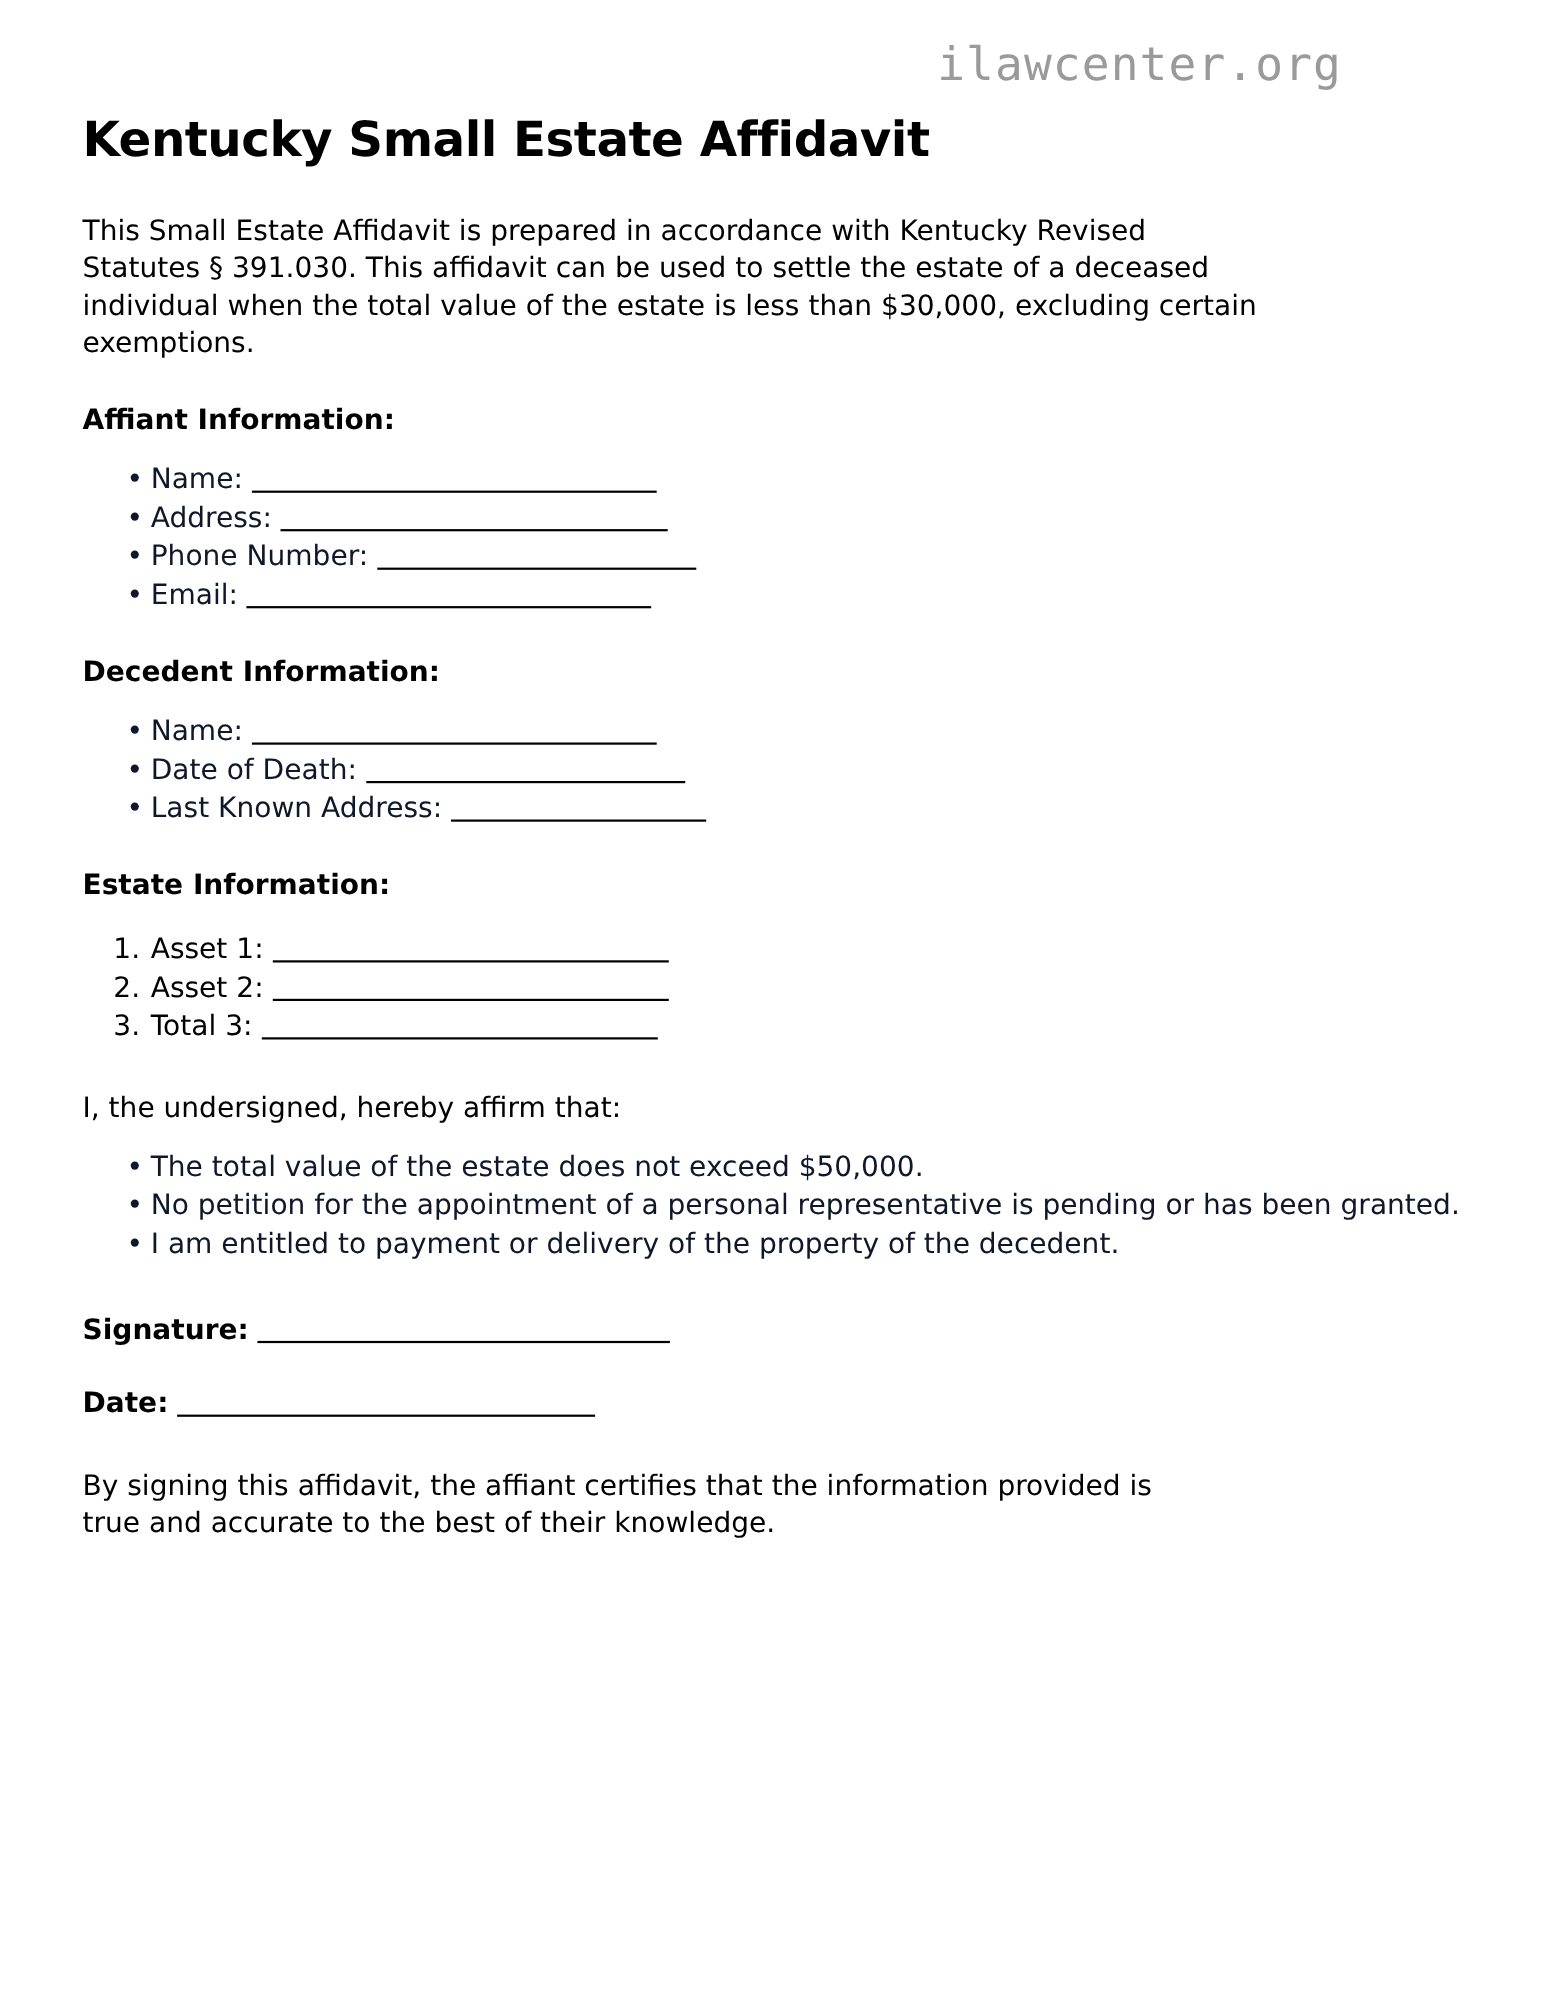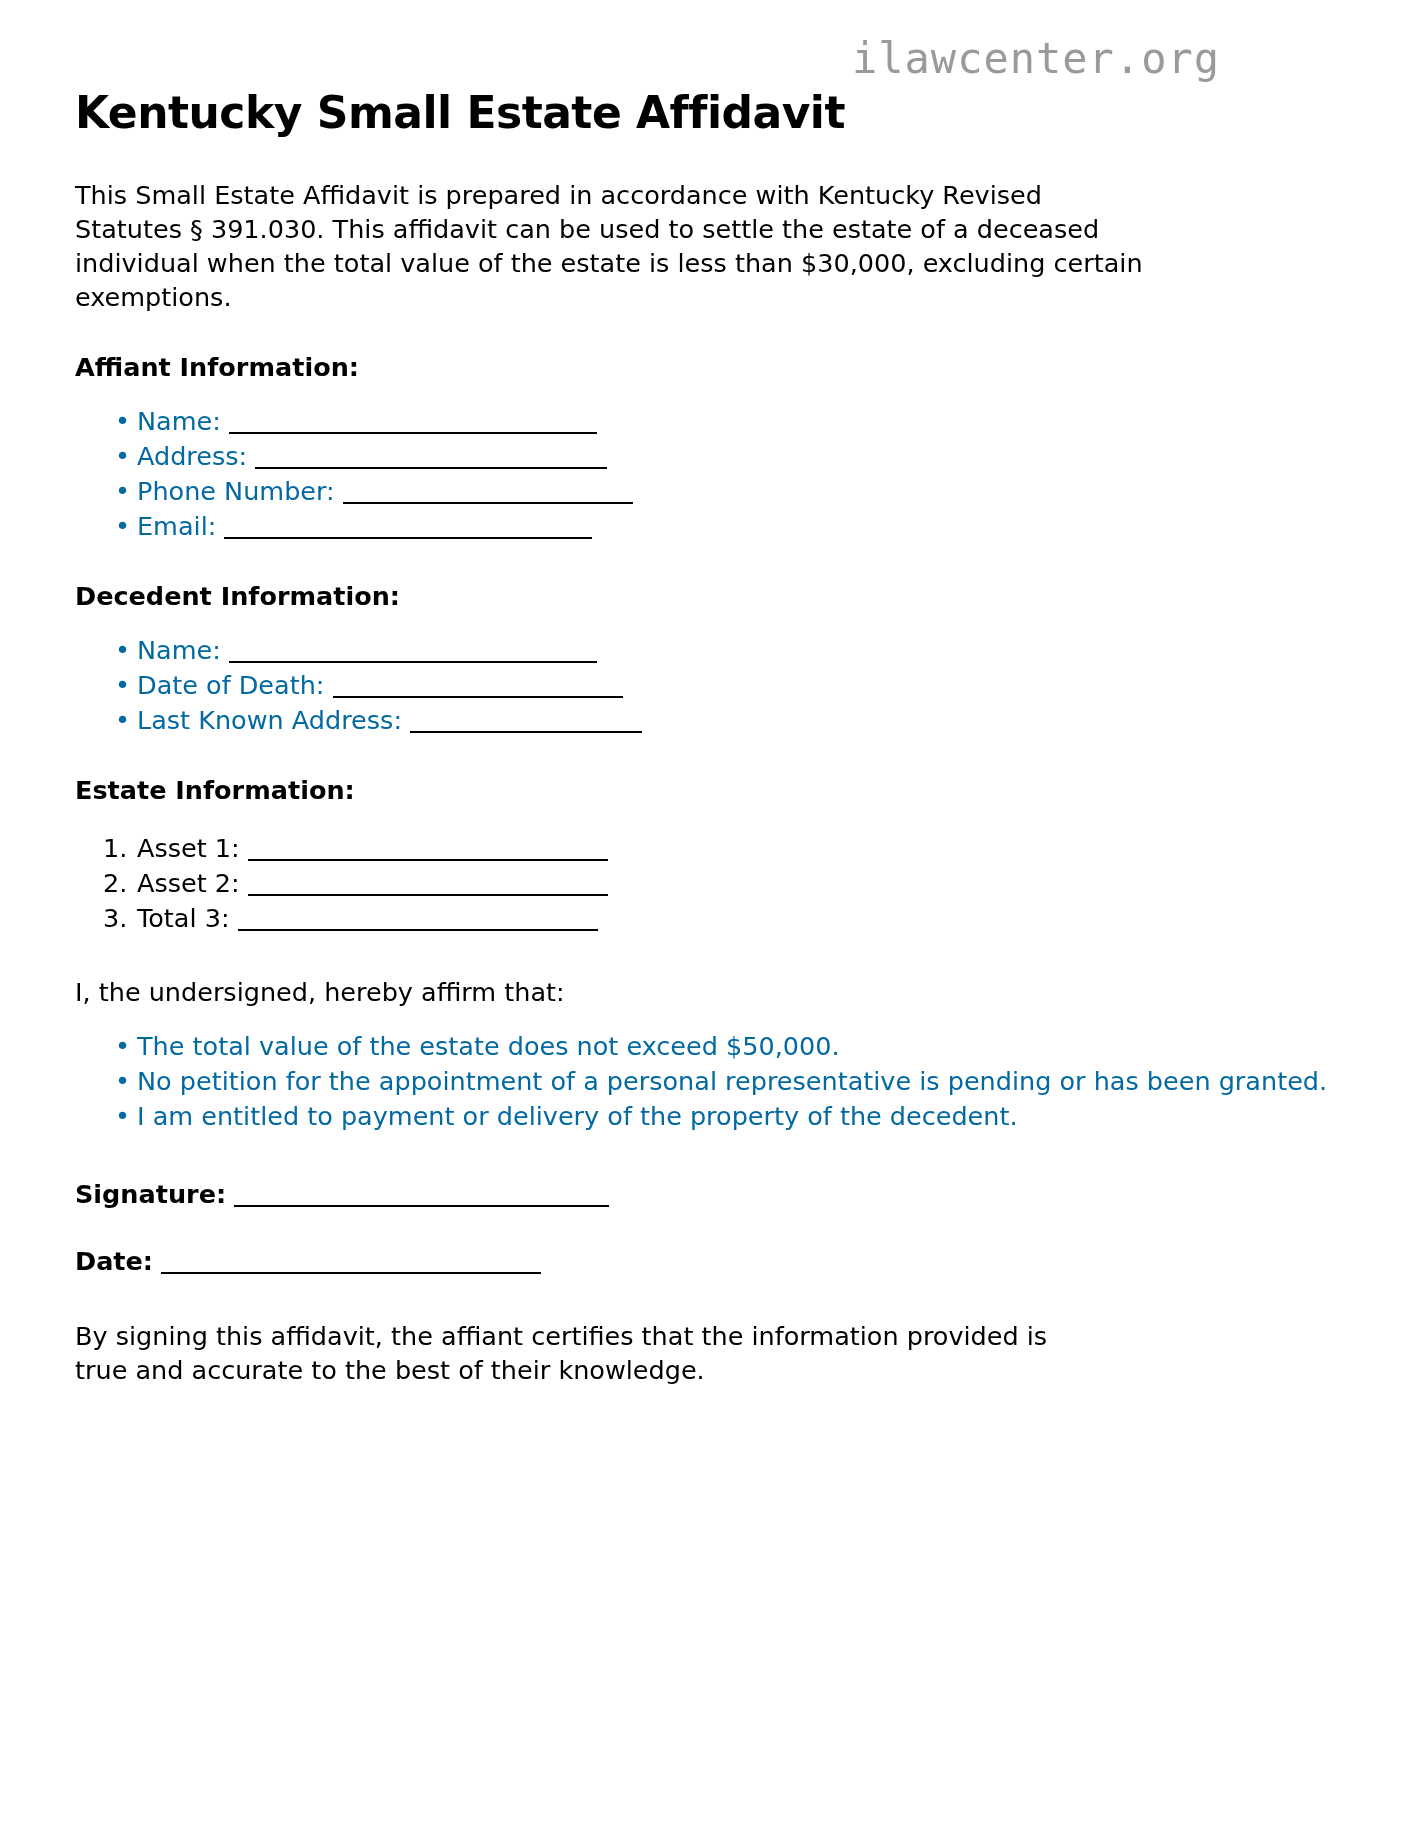--- a/index.html
+++ b/index.html
@@ -30,21 +30,21 @@
     font-family: "DejaVu Sans Mono", monospace;
     font-size: 42px;
     letter-spacing: 1px;
     color: #9a9a9a;
     white-space: nowrap;
     line-height: 1;
   }
   .content {
     position: absolute;
     left: 75px;
-    top: 0;
+    top: 15px;
     width: 1262px;
   }
   h1.doc-title {
     font-size: 44px;
     font-weight: bold;
     letter-spacing: -0.5px;
     margin: 0;
     padding-top: 88px;
     line-height: 1.12;
     color: #000;
@@ -72,21 +72,21 @@
     margin: 0;
     padding: 0;
     padding-top: 20px;
   }
   ul.bullets > li {
     font-size: 25.5px;
     line-height: 1.37;
     position: relative;
     padding-left: 62px;
     margin: 0;
-    color: #0369a1;
+    color: #0f172a;
   }
   ul.bullets > li::before {
     content: "\2022";
     position: absolute;
     left: 40px;
     top: 0;
     font-size: 25.5px;
     line-height: 1.37;
   }
   ol.assets {

